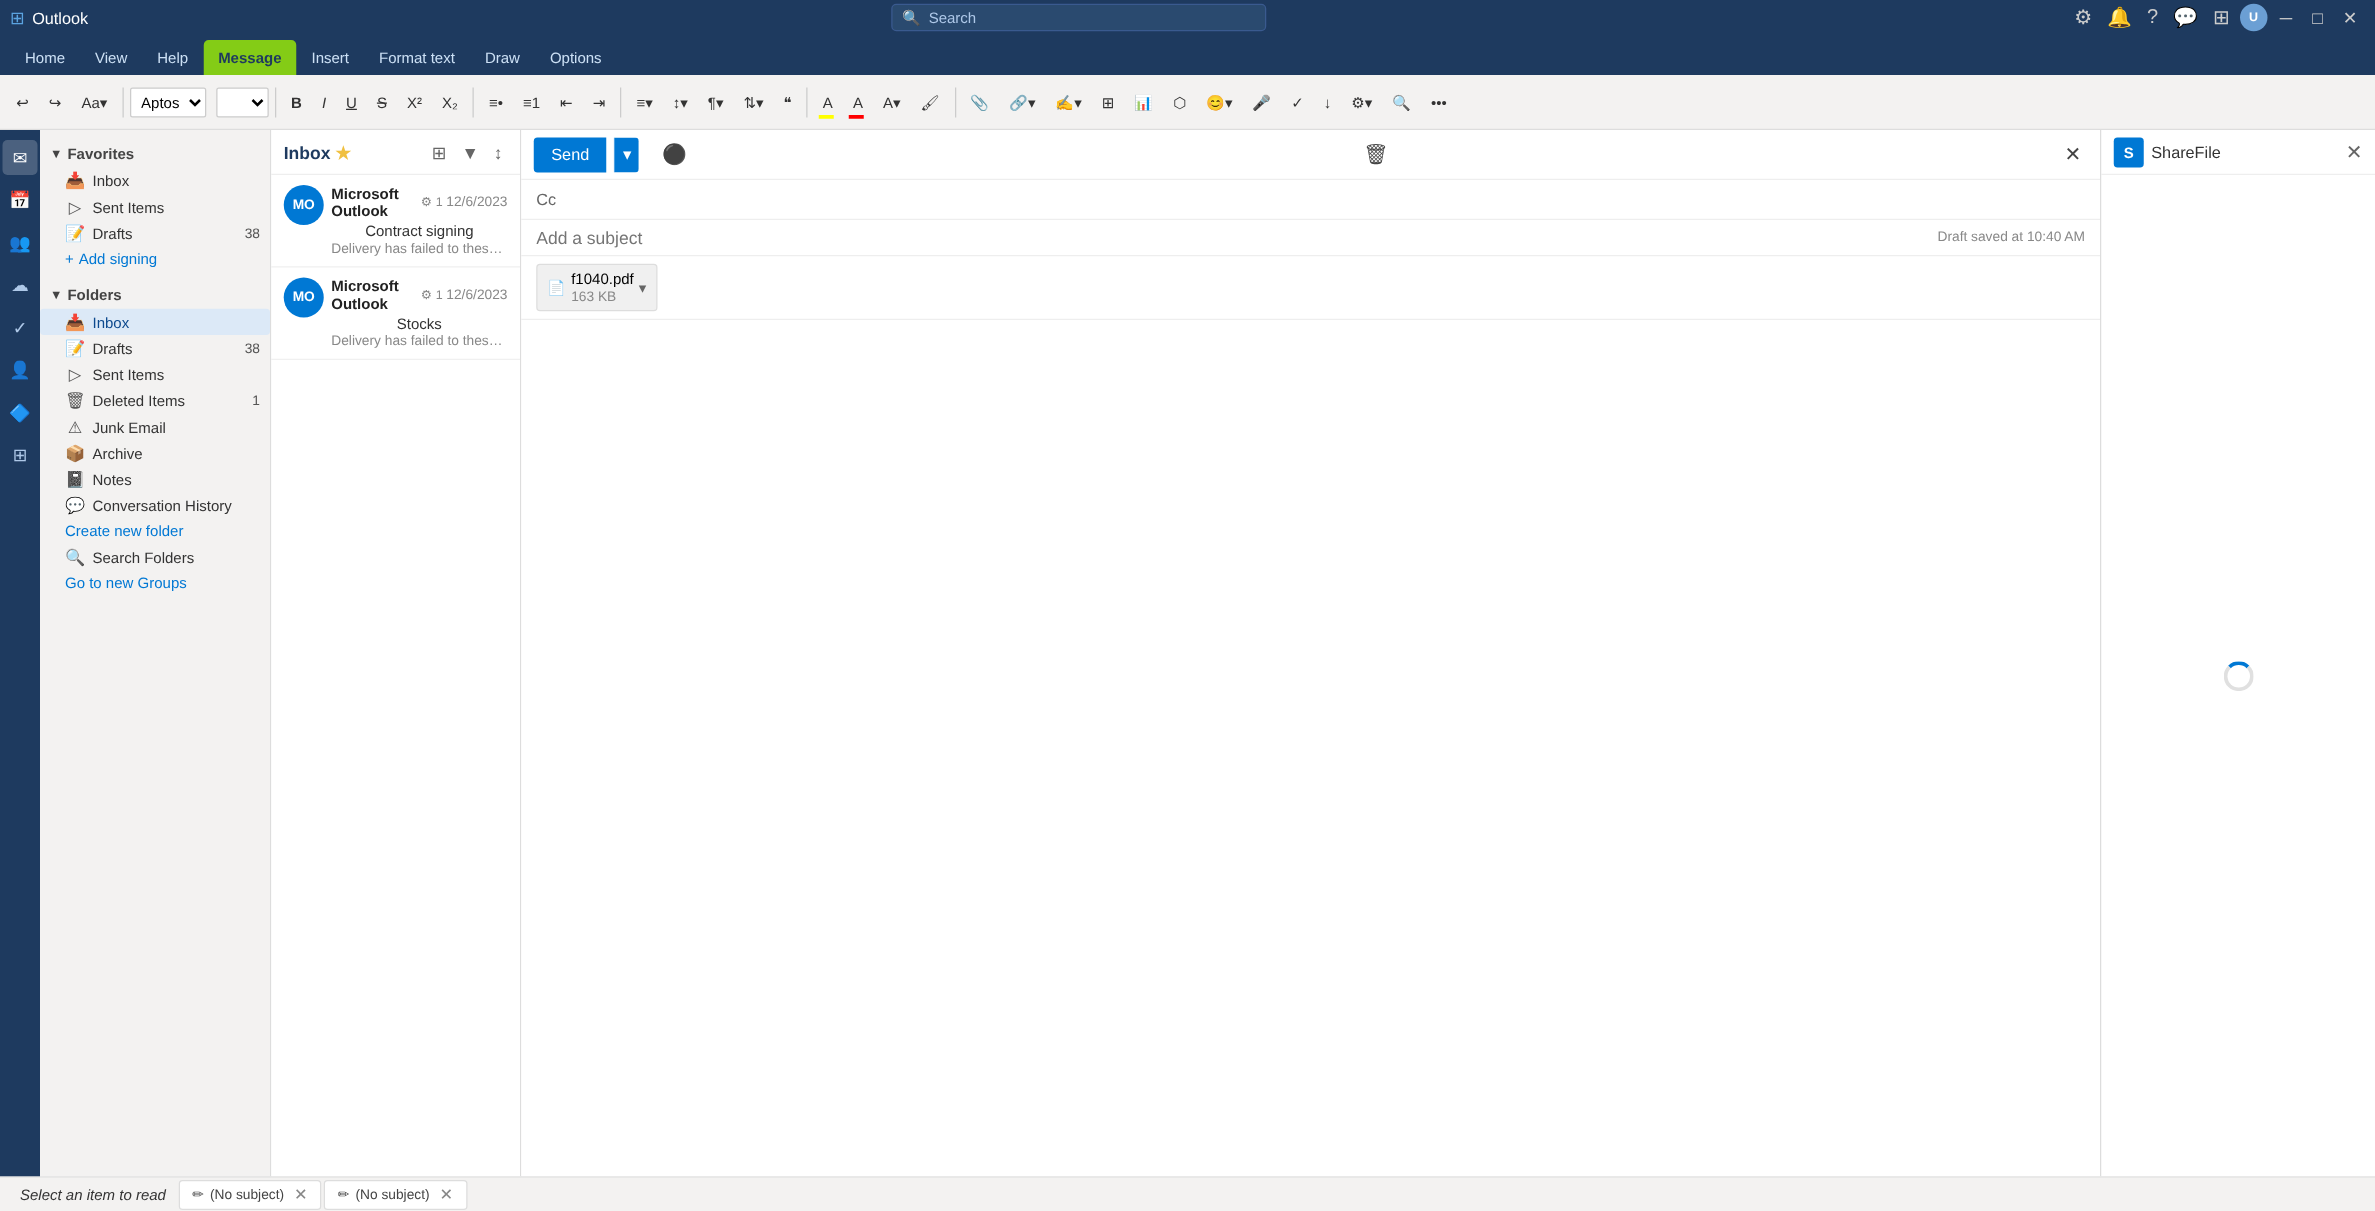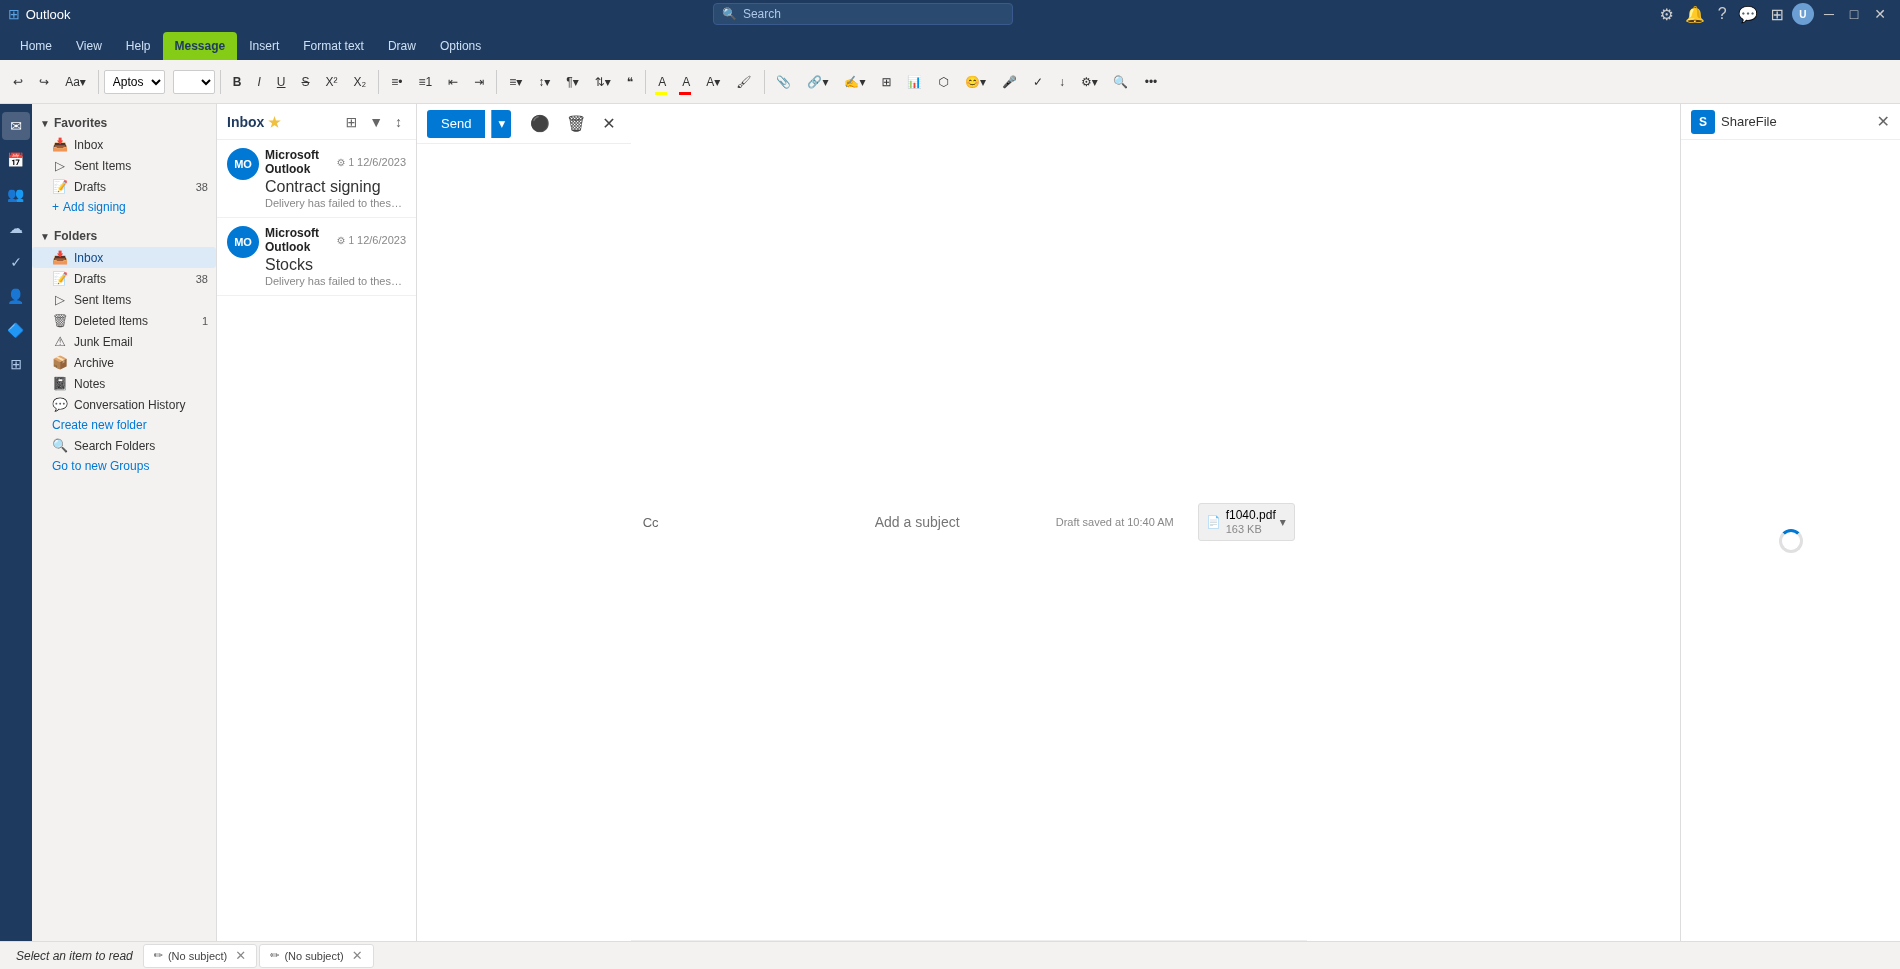--- a/index.html
+++ b/index.html
@@ -226,29 +226,29 @@
       width: 32px; height: 32px;
       background: #0078d4;
       border-radius: 50%;
       display: flex; align-items: center; justify-content: center;
       color: white; font-size: 11px; font-weight: bold;
       flex-shrink: 0;
     }
     .email-item-meta { flex: 1; min-width: 0; }
     .email-item-from { font-size: 12px; font-weight: 600; color: #222; }
     .email-item-date { font-size: 11px; color: #888; }
-    .email-item-subject { font-size: 16px; color: #333; margin-top: 2px; }
+    .email-item-subject { font-size: 12px; color: #333; margin-top: 2px; text-align: center; }
     .email-item-preview { font-size: 11px; color: #888; margin-top: 1px; white-space: nowrap; overflow: hidden; text-overflow: ellipsis; }
 
     
     .compose-area {
       flex: 1;
       background: white;
       display: flex;
-      flex-direction: row;
+      flex-direction: column;
     }
     .compose-toolbar {
       height: 40px;
       border-bottom: 1px solid #eee;
       display: flex;
       align-items: center;
       padding: 0 10px;
       gap: 6px;
     }
     .send-btn {

